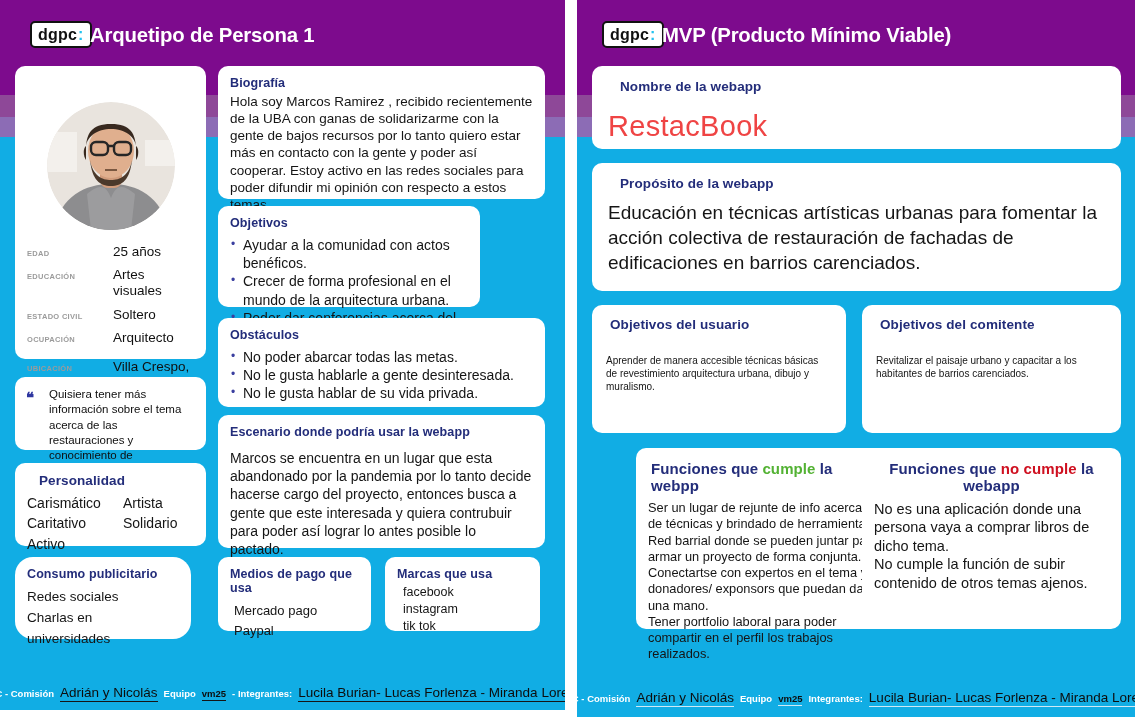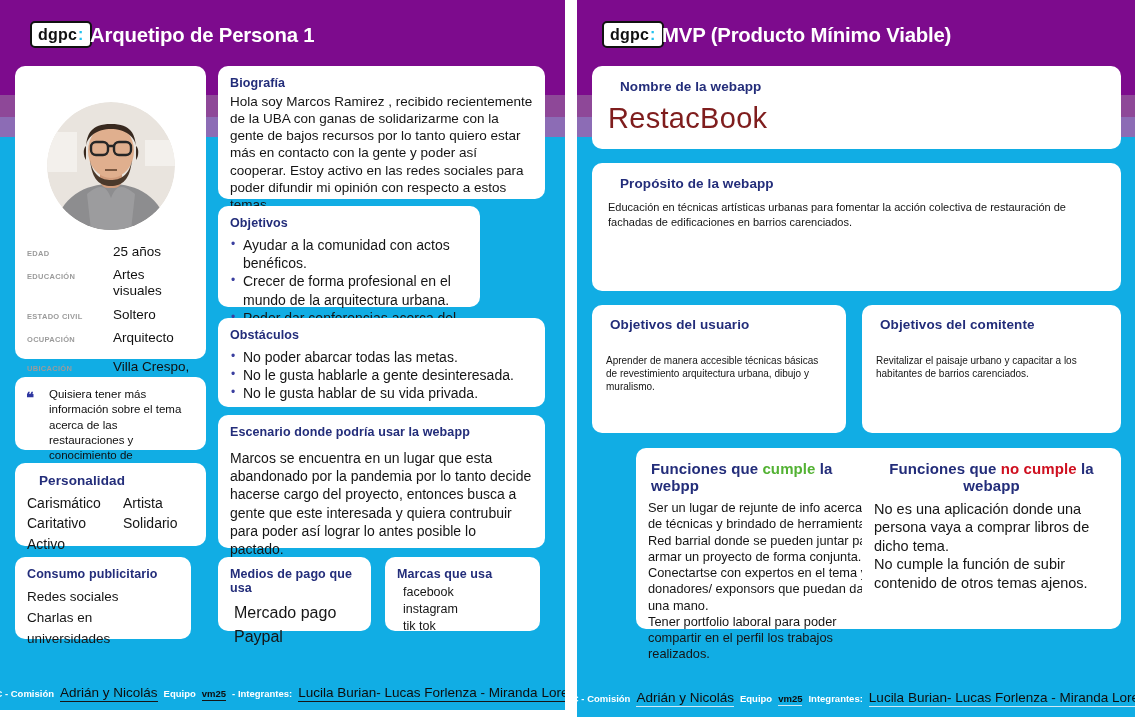--- a/index.html
+++ b/index.html
@@ -64,29 +64,29 @@
   .pcols{display:flex;margin-top:5px;}
   .pcol{font-size:14px;line-height:1.45;}
   .pcol1{width:96px;}
 
   .blist{list-style:none;margin-top:6px;}
   .blist li{position:relative;padding-left:13px;font-size:14px;line-height:1.3;}
   .blist li::before{content:"•";position:absolute;left:1px;top:1px;color:#3a3f9f;font-size:12px;}
 
   .items{margin-top:6px;}
   .item-135{font-size:13.5px;line-height:1.55;}
-  .item-14{font-size:16px;line-height:1.5;}
+  .item-14{font-size:13px;line-height:1.5;}
   .item-125{font-size:12.5px;line-height:1.35;}
 
   .t135{font-size:13.5px;line-height:1.27;margin-top:3px;}
   .t14{font-size:14px;line-height:1.3;margin-top:10px;}
 
   
-  .webapp-name{font-size:29px;color:#7f1d1d;margin-top:8px;letter-spacing:.3px;}
-  .t165{font-size:11px;line-height:1.32;margin-top:9px;}
+  .webapp-name{font-size:29px;color:#ef4444;margin-top:16px;letter-spacing:.3px;}
+  .t165{font-size:19px;line-height:1.32;margin-top:9px;}
   .t15{font-size:10px;line-height:1.3;margin-top:22px;}
   .t128{font-size:12.8px;line-height:1.27;margin-top:6px;}
   .t145{font-size:14.5px;line-height:1.27;margin-top:6px;}
   .center{text-align:center;}
   .hl-green{color:var(--green);}
   .hl-red{color:var(--red);}
 
   
   .pfoot{
     position:absolute;left:0;right:0;display:flex;justify-content:center;
@@ -176,21 +176,21 @@
         <div>Caritativo</div>
         <div>Activo</div>
       </div>
       <div class="pcol">
         <div>Artista</div>
         <div>Solidario</div>
       </div>
     </div>
   </section>
 
-  <section class="card" style="left:15px;top:557px;width:176px;height:82px;">
+  <section class="card" style="left:15px;top:557px;width:176px;height:82px;border-radius:18px;">
     <h3 class="ct">Consumo publicitario</h3>
     <div class="items">
       <div class="item-135">Redes sociales</div>
       <div class="item-135">Charlas en universidades</div>
     </div>
   </section>
 
   <section class="card" style="left:218px;top:66px;width:327px;height:133px;">
     <h3 class="ct">Biografía</h3>
     <p class="body t135">Hola soy Marcos Ramirez , recibido recientemente de la UBA con ganas de solidarizarme con la gente de bajos recursos por lo tanto quiero estar más en contacto con la gente y poder así cooperar. Estoy activo en las redes sociales para poder difundir mi opinión con respecto a estos temas.</p>

